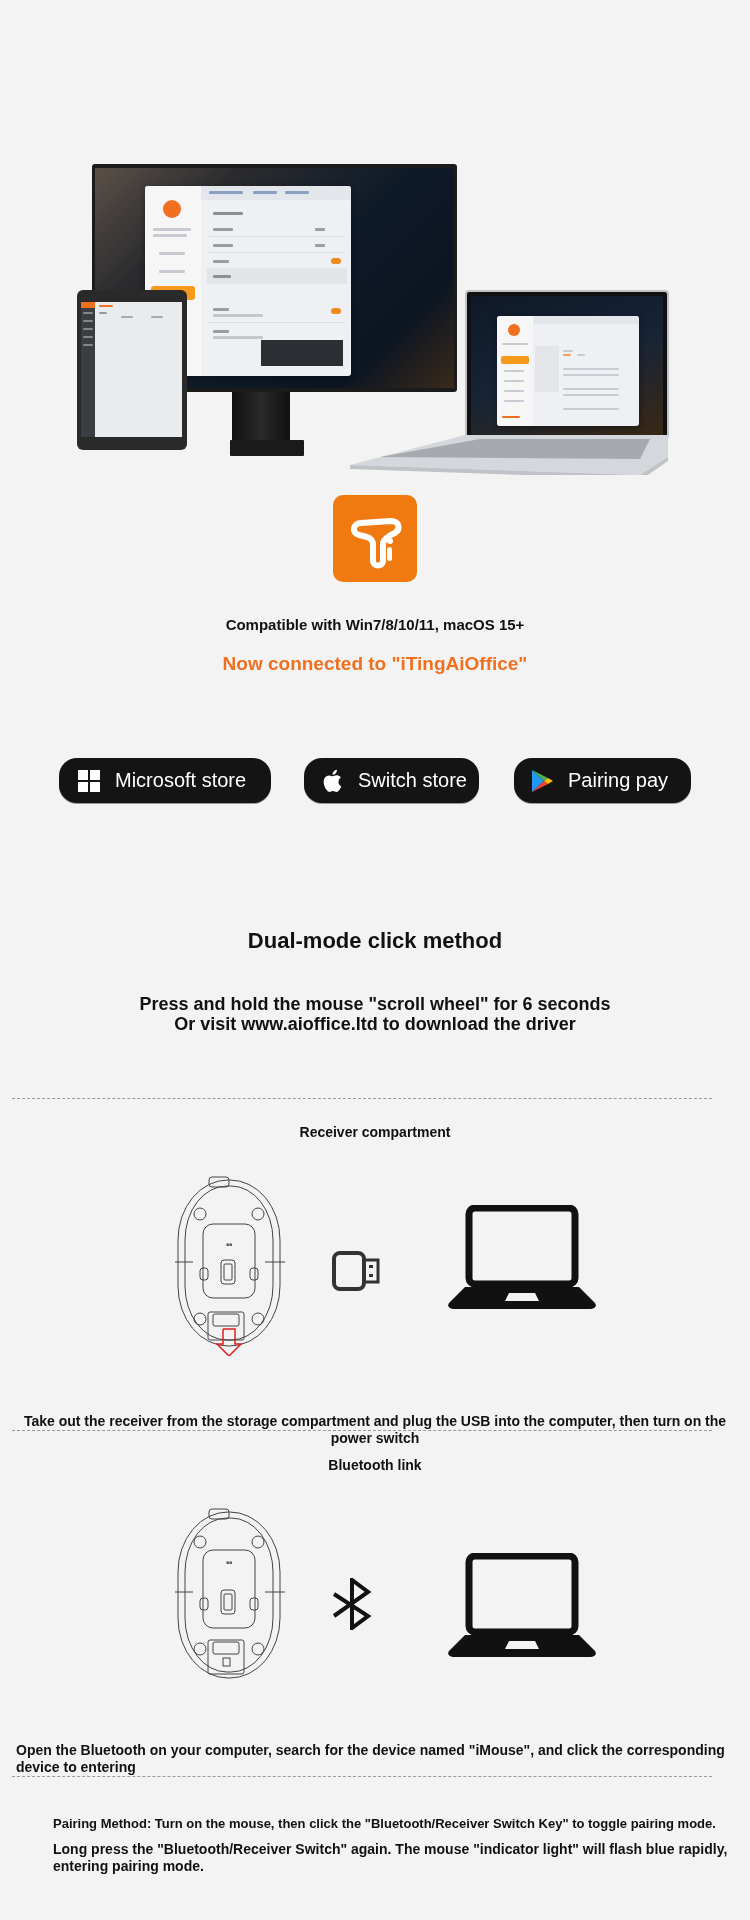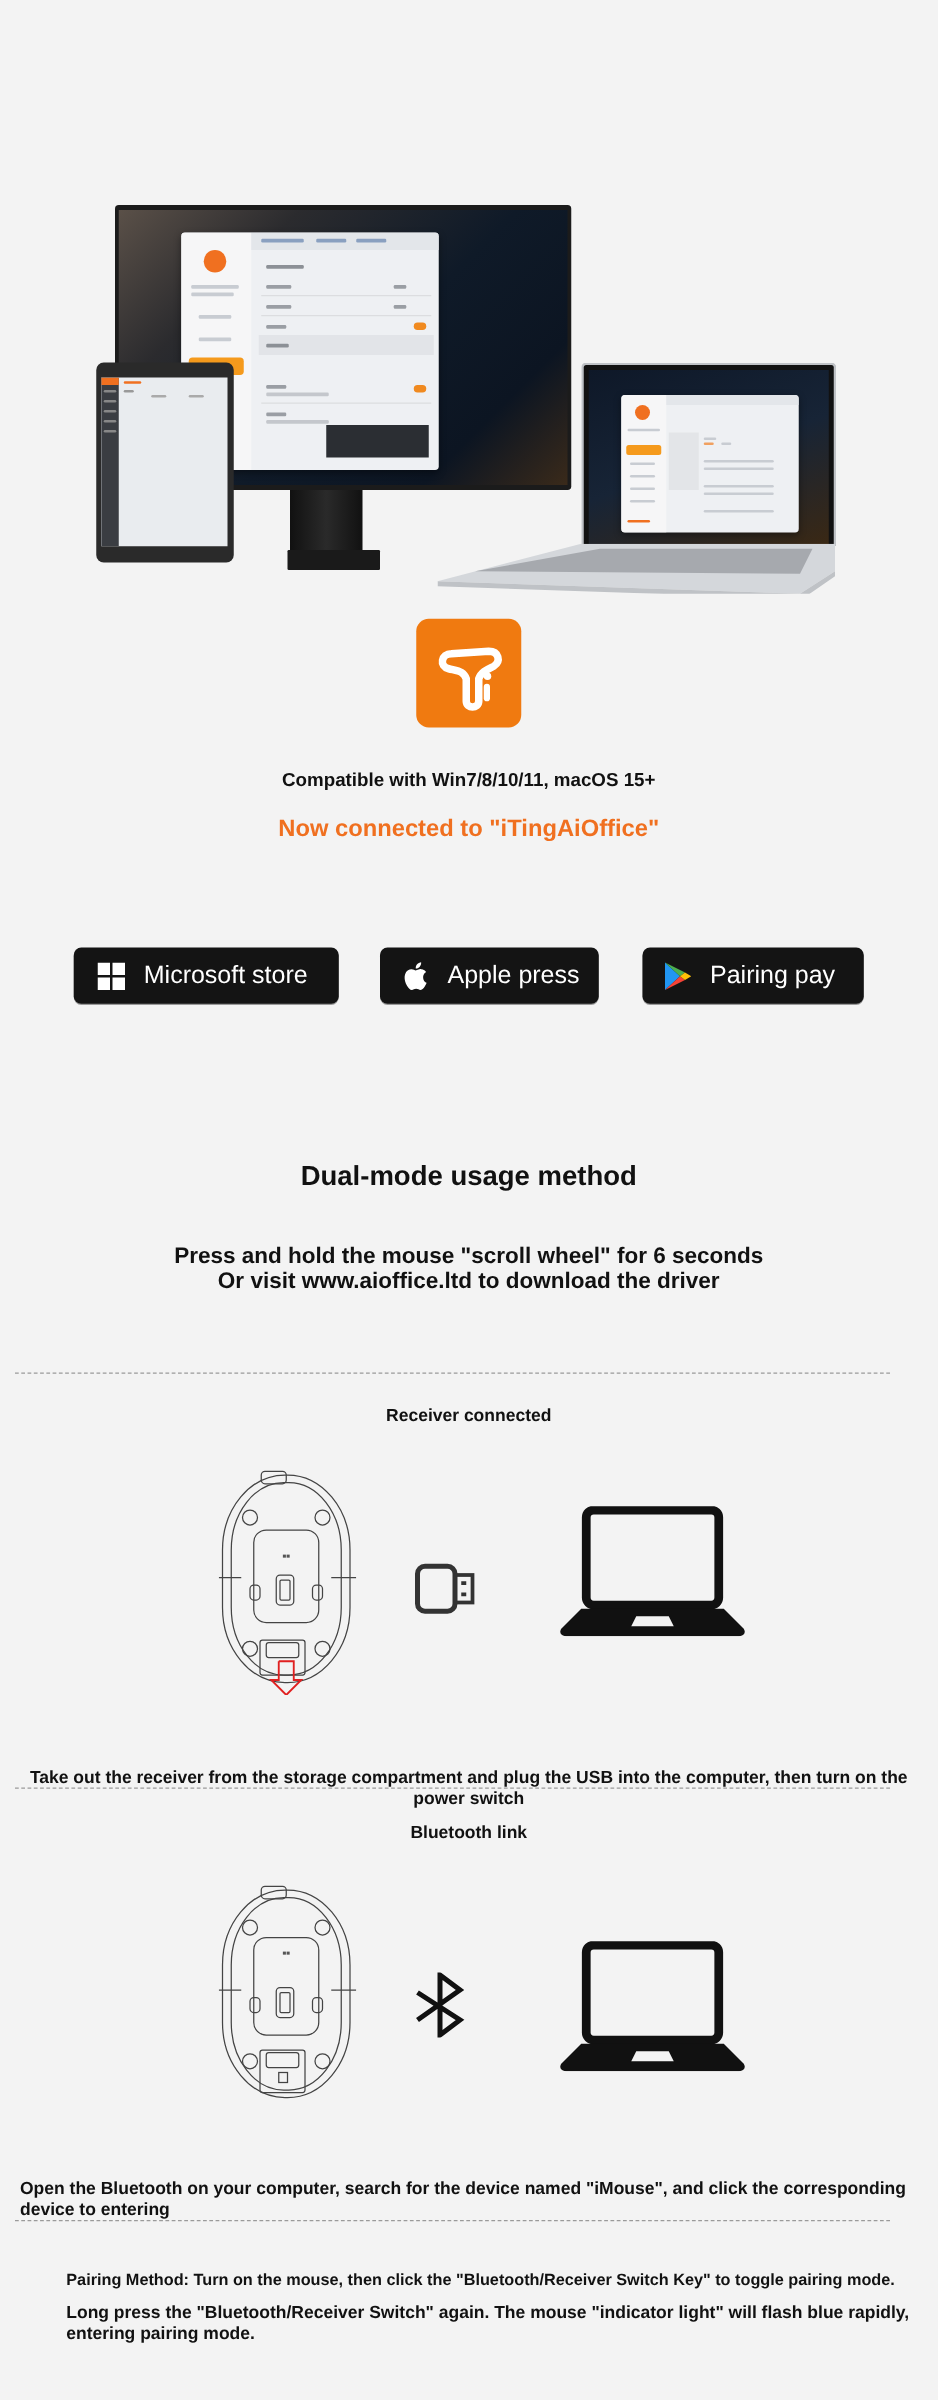--- a/index.html
+++ b/index.html
@@ -35,21 +35,21 @@
   .laptop-screen { position:absolute; left:4px; top:4px; width:192px; height:140px;
     background:linear-gradient(160deg,#0e1828 0%,#172436 50%,#3a2814 100%); overflow:hidden;}
   .laptop-base { position:absolute; left:350px; top:375px; width:318px; height:40px; }
 
   
   .logo { position:absolute; left:333px; top:495px; width:84px; height:87px; background:#f07a10; border-radius:10px; }
 
   .compat { top: 616px; font-size: 15px; font-weight: bold; color: #111; }
   .connected { top: 653px; font-size: 19px; font-weight: bold; color: #f07020; }
 
-  .store-btn { position:absolute; top:758px; height:45px; background:#141414; border-radius:6px; color:#fff;
+  .store-btn { position:absolute; top:758px; height:45px; background:#141414; border-radius:18px; color:#fff;
     display:flex; align-items:center; font-size:20px; box-shadow:0 1px 0 #999; }
   .store-btn .ic { width:24px; height:24px; margin-right:14px; display:flex; align-items:center; justify-content:center; }
 
   .h2 { top: 928px; font-size: 22px; font-weight: bold; color:#111; }
   .p1 { top: 994px; font-size: 18px; font-weight: bold; color:#111; }
   .p2 { top: 1014px; font-size: 18px; font-weight: bold; color:#111; }
 
   .dash { position:absolute; left:12px; width:700px; border-top:1px dashed #9a9a9a; height:0; }
   .sub { font-size: 14px; font-weight: bold; color:#111; }
   .caption { font-size: 14px; font-weight: bold; color:#111; line-height:17px;margin-top:44px; }
@@ -170,41 +170,41 @@
       </svg>
   </span>
   <span>Microsoft store</span>
 </div>
 <div class="store-btn" style="left:304px;width:175px;padding-left:16px;box-sizing:border-box;">
   <span class="ic">
     <svg width="20" height="24" viewBox="0 0 20 24">
         <path d="M16.5 12.7c0-2.8 2.3-4.1 2.4-4.2-1.3-1.9-3.3-2.2-4-2.2-1.7-.2-3.3 1-4.2 1-.9 0-2.2-1-3.6-.9-1.9 0-3.6 1.1-4.5 2.7-1.9 3.4-.5 8.3 1.4 11 .9 1.3 2 2.8 3.4 2.8 1.4-.1 1.9-.9 3.5-.9 1.7 0 2.1.9 3.6.9 1.5 0 2.4-1.3 3.3-2.7 1-1.5 1.5-3 1.5-3-.1 0-2.8-1.1-2.8-4.5zM13.8 4.3c.7-.9 1.3-2.2 1.1-3.5-1.1.1-2.4.7-3.2 1.6-.7.8-1.3 2.1-1.1 3.4 1.2.1 2.4-.6 3.2-1.5z" fill="#fff"></path>
       </svg>
   </span>
-  <span>Apple press</span>
+  <span>Switch store</span>
 </div>
 <div class="store-btn" style="left:514px;width:177px;padding-left:16px;box-sizing:border-box;">
   <span class="ic">
     <svg width="22" height="24" viewBox="0 0 22 24">
       <polygon points="1,1 13,12 1,23" fill="#2196f3"></polygon>
       <polygon points="1,1 17,9 13,12" fill="#4caf50"></polygon>
       <polygon points="1,23 17,15 13,12" fill="#f44336"></polygon>
       <polygon points="17,9 22,12 17,15 13,12" fill="#ffc107"></polygon>
     </svg>
   </span>
   <span>Pairing pay</span>
 </div>
 
-<div class="center-text h2">Dual-mode usage method</div>
+<div class="center-text h2">Dual-mode click method</div>
 <div class="center-text p1">Press and hold the mouse "scroll wheel" for 6 seconds</div>
 <div class="center-text p2">Or visit www.aioffice.ltd to download the driver</div>
 
 <div class="dash" style="top:1098px;"></div>
 
-<div class="center-text sub" style="top:1124px;">Receiver connected</div>
+<div class="center-text sub" style="top:1124px;">Receiver compartment</div>
 
 <svg class="abs" style="left:175px;top:1174px;" width="110" height="182" viewBox="0 0 110 182">
   <g fill="none" stroke="#444" stroke-width="1">
     <rect x="3" y="6" width="102" height="166" rx="50" ry="60"></rect>
     <rect x="10" y="12" width="88" height="154" rx="42" ry="54"></rect>
     <rect x="34" y="3" width="20" height="10" rx="3"></rect>
     <circle cx="25" cy="40" r="6"></circle>
       <circle cx="83" cy="40" r="6"></circle>
     <circle cx="25" cy="145" r="6"></circle>
       <circle cx="83" cy="145" r="6"></circle>

